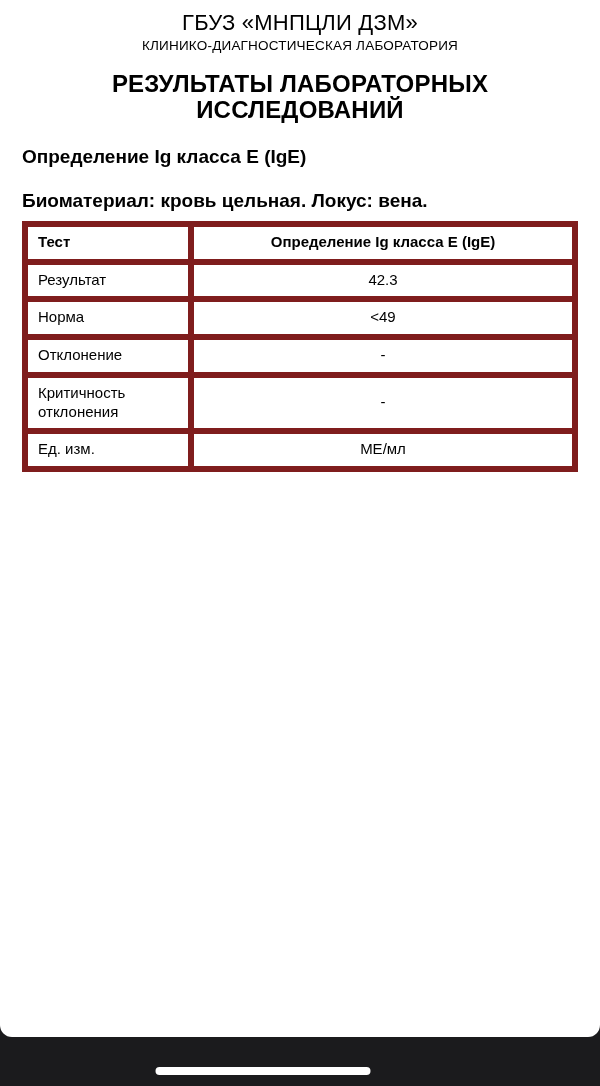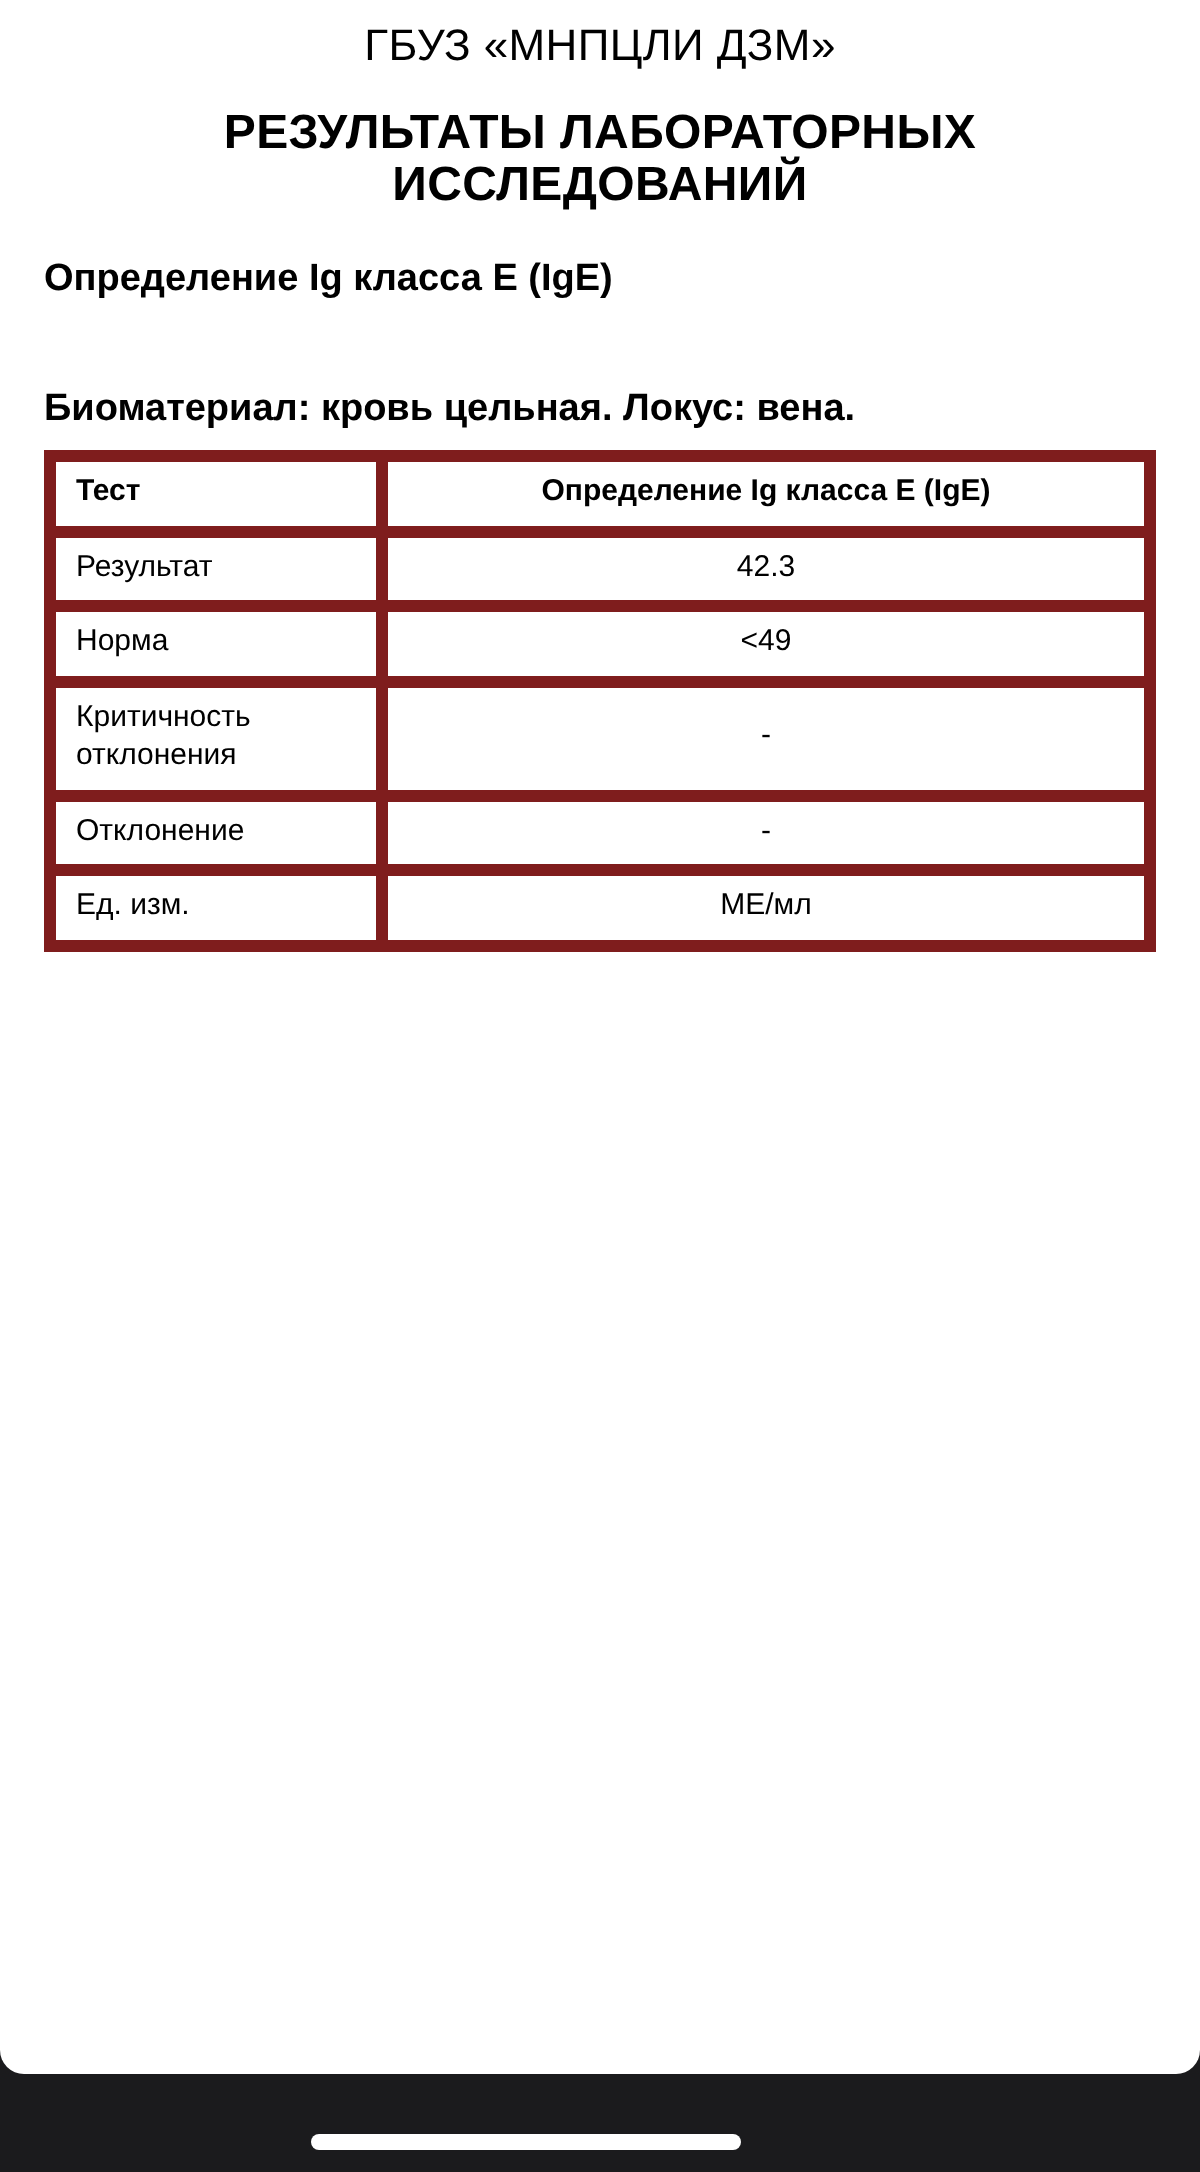--- a/index.html
+++ b/index.html
@@ -51,21 +51,21 @@
     letter-spacing: 0.2px;
   }
   .test-heading {
     font-size: 19px;
     font-weight: 700;
     margin-top: 24px;
   }
   .biomaterial-line {
     font-size: 19px;
     font-weight: 700;
-    margin-top: 43px;
+    margin-top: 22px;
   }
   table.results {
     border-collapse: collapse;
     width: 556px;
     margin-top: 9px;
     table-layout: fixed;
     border: 2px solid #000;
   }
   table.results th,
   table.results td {
@@ -107,20 +107,21 @@
 </style>
 </head>
 <body>
 
 <div class="viewport">
 
   <div class="sheet">
 
     <div class="org-name">ГБУЗ «МНПЦЛИ ДЗМ»</div>
 
+    <div class="lab-name">КЛИНИКО-ДИАГНОСТИЧЕСКАЯ ЛАБОРАТОРИЯ</div>
 
     <h1 class="doc-title">РЕЗУЛЬТАТЫ ЛАБОРАТОРНЫХ ИССЛЕДОВАНИЙ</h1>
 
     <h2 class="test-heading">Определение Ig класса E (IgE)</h2>
 
     <h2 class="biomaterial-line">Биоматериал: кровь цельная. Локус: вена.</h2>
 
     <table class="results">
       <colgroup>
         <col class="col-label">
@@ -135,25 +136,25 @@
       <tbody>
           <tr>
             <td class="cell-label">Результат</td>
             <td class="cell-value">42.3</td>
           </tr>
           <tr>
             <td class="cell-label">Норма</td>
             <td class="cell-value">&lt;49</td>
           </tr>
           <tr>
-            <td class="cell-label">Критичность отклонения</td>
+            <td class="cell-label">Отклонение</td>
             <td class="cell-value">-</td>
           </tr>
           <tr>
-            <td class="cell-label">Отклонение</td>
+            <td class="cell-label">Критичность отклонения</td>
             <td class="cell-value">-</td>
           </tr>
           <tr>
             <td class="cell-label">Ед. изм.</td>
             <td class="cell-value">МЕ/мл</td>
           </tr>
         </tbody>
     </table>
 
 

